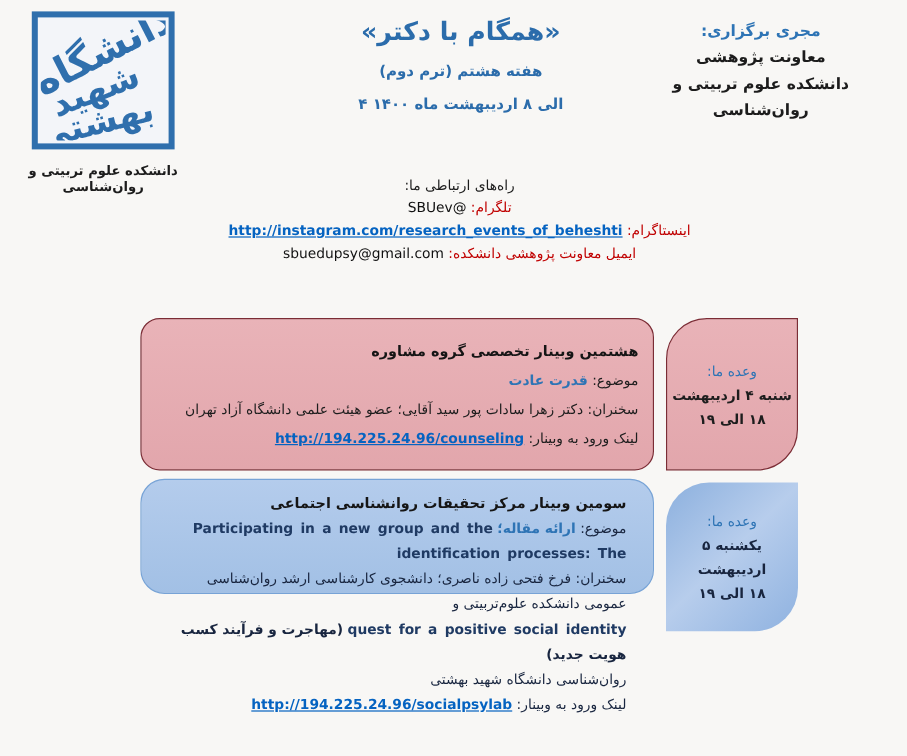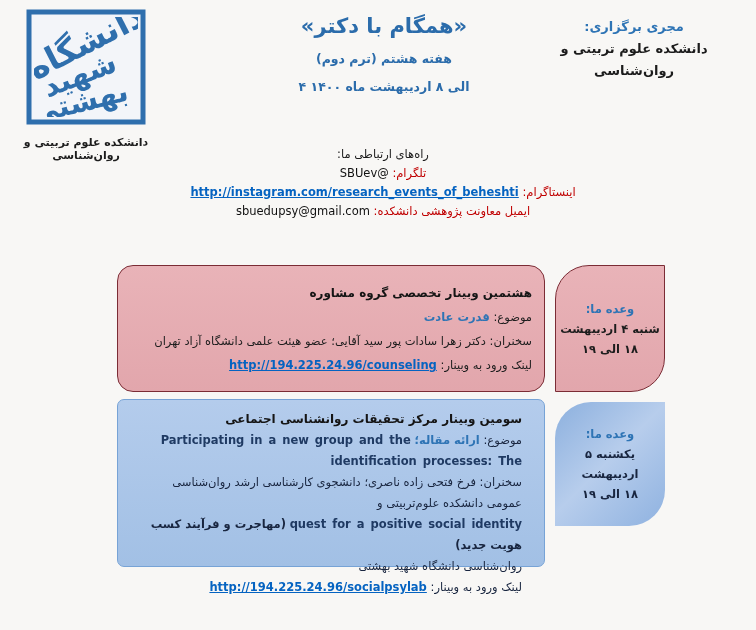--- a/index.html
+++ b/index.html
@@ -38,23 +38,23 @@
   
   .card{position:absolute;left:117px;width:428px;direction:rtl;text-align:right;}
   .card-pink{
     top:265px;height:127px;
     background:linear-gradient(180deg,#e9b3b8 0%,#e2a6ac 100%);
     border:1.5px solid #7b2c35;border-radius:16px;
     padding:15px 12px 0 16px;box-sizing:border-box;
     color:#1d1d1d;font-size:11.5px;line-height:24px;
   }
   .card-blue{
-    top:399px;height:168px;
+    top:399px;height:96px;
     background:linear-gradient(180deg,#b4ccec 0%,#a2c0e5 100%);
-    border:1px solid #77a3d6;border-radius:7px;
+    border:1px solid #77a3d6;border-radius:20px;
     padding:9px 22px 0 16px;box-sizing:border-box;
     color:#18253f;font-size:11.5px;line-height:21px;
   }
   .card-title{font-weight:bold;font-size:12px;color:#151515;}
   .topic-blue{color:#2e74b5;font-weight:bold;}
   .en-bold{font-weight:bold;color:#1f3a63;word-spacing:2px;}
   .fa-bold{font-weight:bold;}
 
   
   .tag{position:absolute;left:555px;width:110px;direction:rtl;
@@ -66,21 +66,21 @@
     border:1.5px solid #7b2c35;
     border-radius:34px 0 34px 0;
     color:#1d1d1d;
   }
   .tag-blue{
     top:402px;height:124px;
     background:linear-gradient(135deg,#8cb0de 0%,#b7cdec 48%,#8fb2e0 100%);
     border-radius:36px 0 36px 0;
     color:#18253f;
   }
-  .tag .lbl{color:#2e74b5;font-weight:bold;}
+  .tag .lbl{color:#2e74b5;font-weight:normal;}
   .tag .day,.tag .time{font-weight:bold;}
 </style>
 </head>
 <body>
 
 <div class="canvas">
 
   <div class="logo-wrap">
     <svg width="122" height="118" viewBox="0 0 122 118">
       <defs>
@@ -99,20 +99,21 @@
   <div class="logo-caption">دانشکده علوم تربیتی و روان‌شناسی</div>
 
   <div class="title-block">
     <div class="main-title">«همگام با دکتر»</div>
     <div class="sub-title">هفته هشتم (ترم دوم)</div>
     <div class="sub-title">۴ الی ۸ اردیبهشت ماه ۱۴۰۰</div>
   </div>
 
   <div class="organizer" dir="rtl">
     <div class="lbl">مجری برگزاری:</div>
+    <div class="ln">معاونت پژوهشی</div>
     <div class="ln">دانشکده علوم تربیتی و روان‌شناسی</div>
   </div>
 
   <div class="contact">
     <div dir="rtl">راه‌های ارتباطی ما:</div>
     <div dir="rtl">
       <span class="red">تلگرام:</span>
       <span class="bold-dark">@SBUev</span>
     </div>
     <div dir="rtl">

